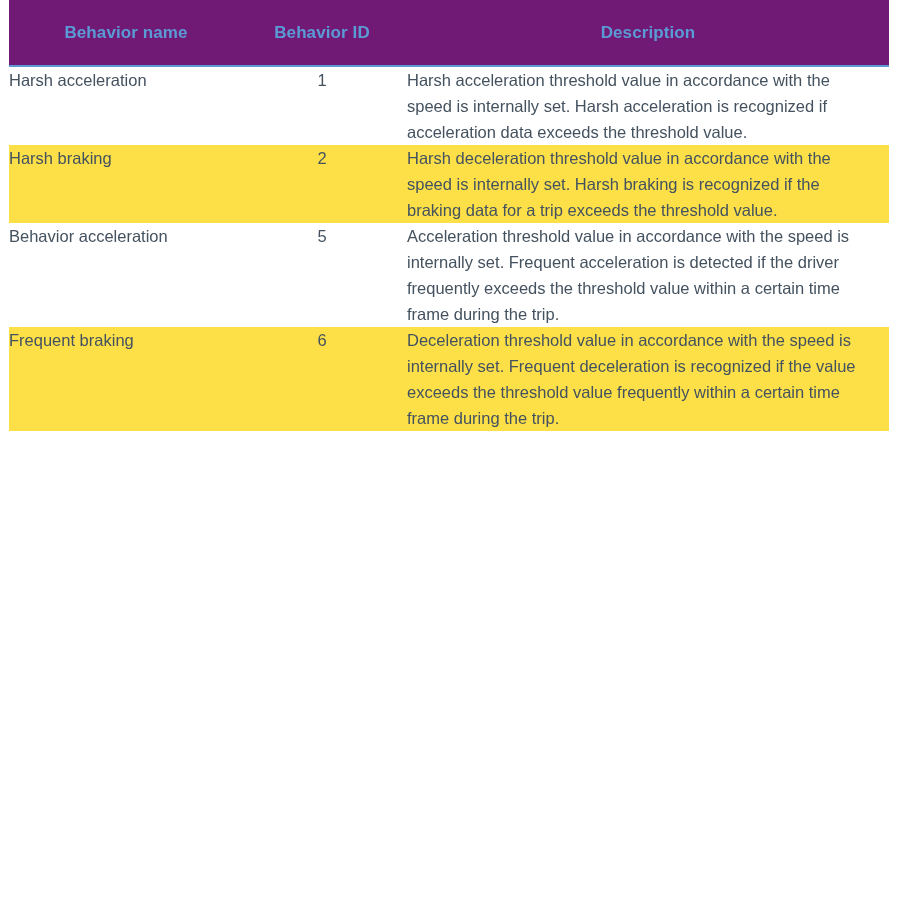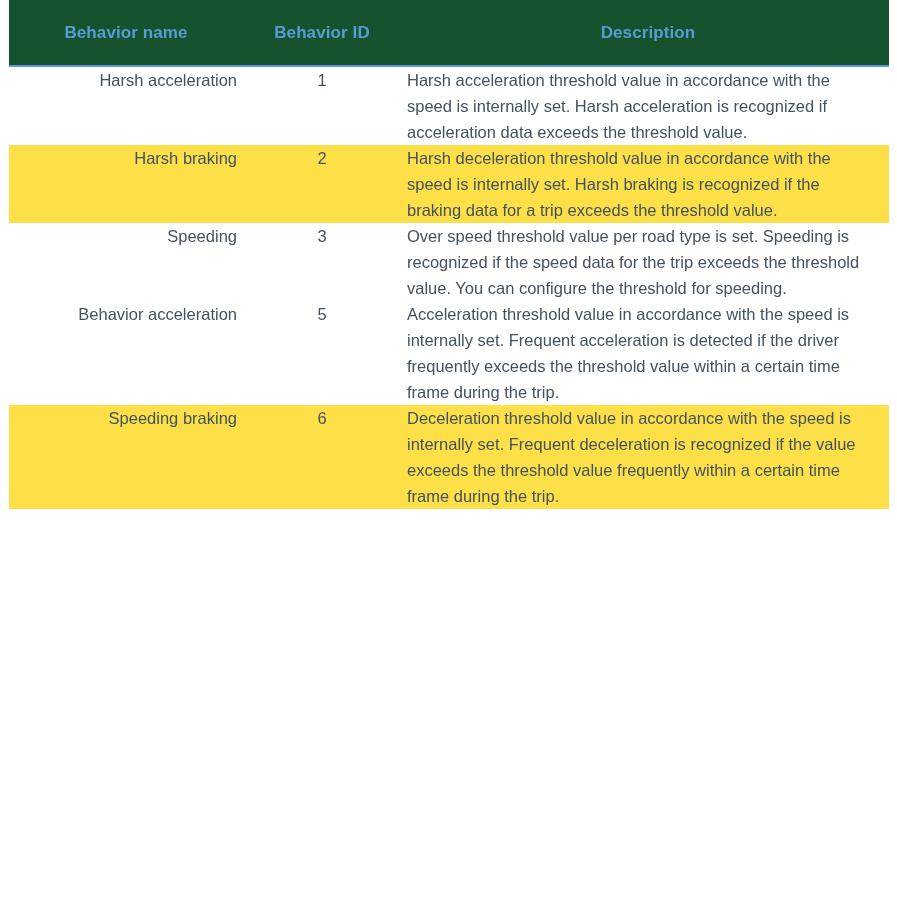--- a/index.html
+++ b/index.html
@@ -25,21 +25,21 @@
 
   .behavior-table {
     width: 880px;
     margin: 0 0 0 9px;
     border-collapse: collapse;
     table-layout: fixed;
   }
 
   
   .behavior-table thead tr {
-    background: #14532d;
+    background: #701a75;
     border-bottom: 2px solid #5b9bd5;
   }
   .behavior-table thead th {
     color: #5b9bd5;
     font-size: 17px;
     font-weight: bold;
     padding: 0;
     height: 65px;
     vertical-align: middle;
     text-align: center;
@@ -64,21 +64,20 @@
   .behavior-table tbody td {
     font-size: 16.5px;
     color: #44525f;
     vertical-align: top;
     padding: 0;
     line-height: 26px;
   }
 
   td.cell-name {
     padding: 27px 10px 30px 19px;
-    text-align: right;
   }
   td.cell-id {
     padding: 27px 0 30px 0;
     text-align: center;
   }
   td.cell-desc {
     padding: 27px 12px 30px 0px;
   }
   td.cell-desc .desc-text {
     display: block;
@@ -112,35 +111,28 @@
         </td>
       </tr>
       <tr class="striped">
         <td class="cell-name">Harsh braking</td>
         <td class="cell-id">2</td>
         <td class="cell-desc">
           <span class="desc-text">Harsh deceleration threshold value in accordance with the speed is internally set. Harsh braking is recognized if the braking data for a trip exceeds the threshold value.</span>
         </td>
       </tr>
       <tr>
-        <td class="cell-name">Speeding</td>
-        <td class="cell-id">3</td>
-        <td class="cell-desc">
-          <span class="desc-text">Over speed threshold value per road type is set. Speeding is recognized if the speed data for the trip exceeds the threshold value. You can configure the threshold for speeding.</span>
-        </td>
-      </tr>
-      <tr>
         <td class="cell-name">Behavior acceleration</td>
         <td class="cell-id">5</td>
         <td class="cell-desc">
           <span class="desc-text">Acceleration threshold value in accordance with the speed is internally set. Frequent acceleration is detected if the driver frequently exceeds the threshold value within a certain time frame during the trip.</span>
         </td>
       </tr>
       <tr class="striped">
-        <td class="cell-name">Speeding braking</td>
+        <td class="cell-name">Frequent braking</td>
         <td class="cell-id">6</td>
         <td class="cell-desc">
           <span class="desc-text">Deceleration threshold value in accordance with the speed is internally set. Frequent deceleration is recognized if the value exceeds the threshold value frequently within a certain time frame during the trip.</span>
         </td>
       </tr>
     </tbody>
   </table>
 </div>
 
 </body></html>

